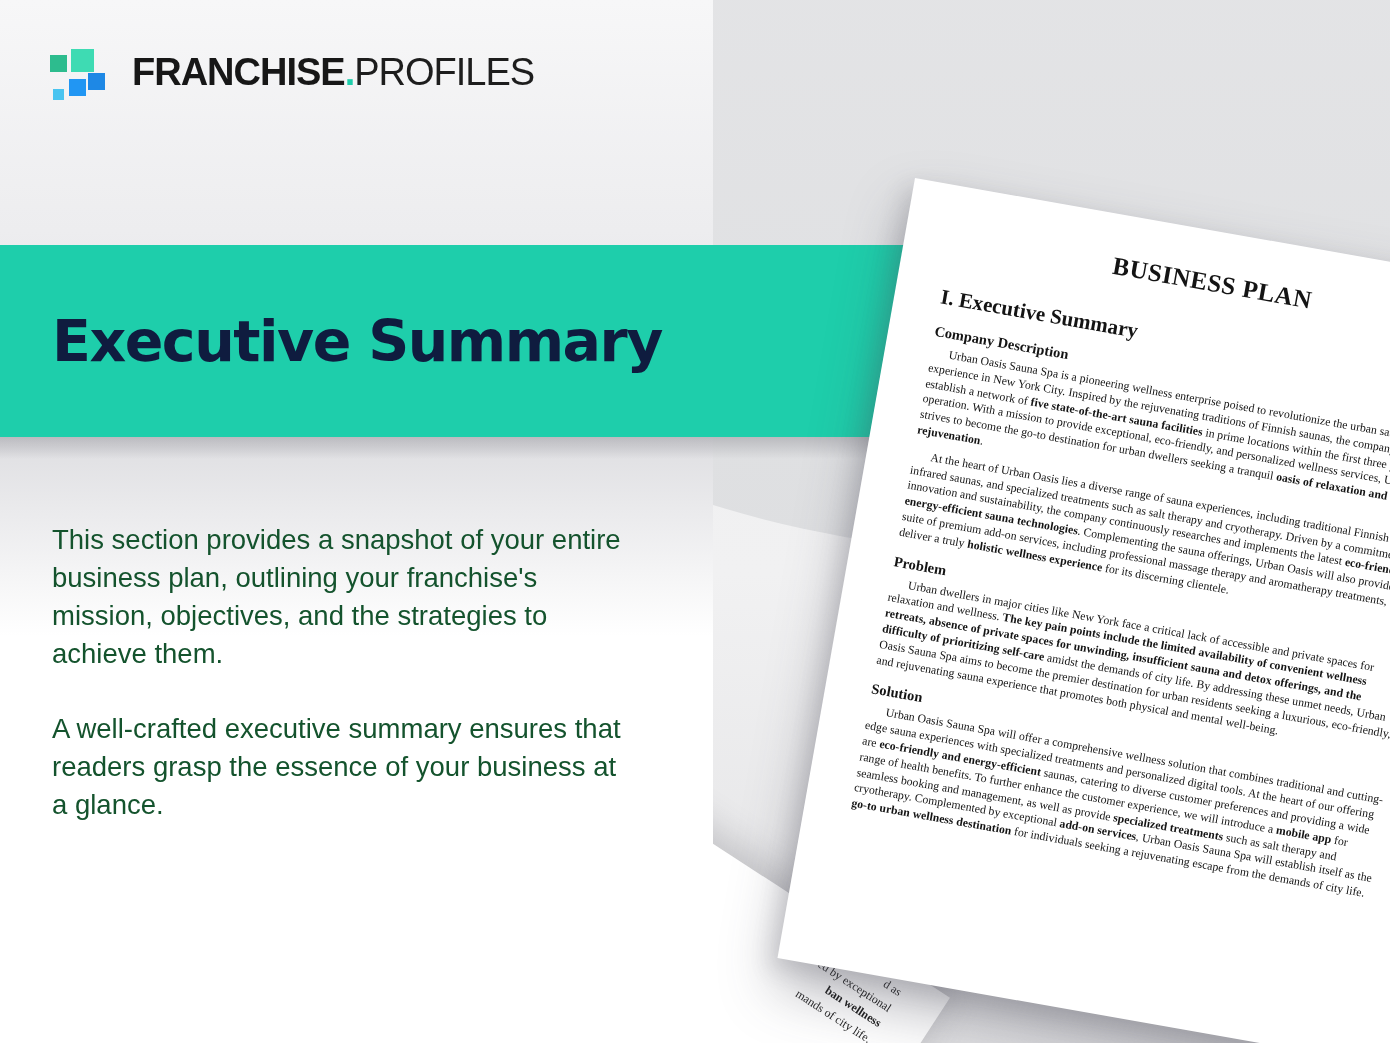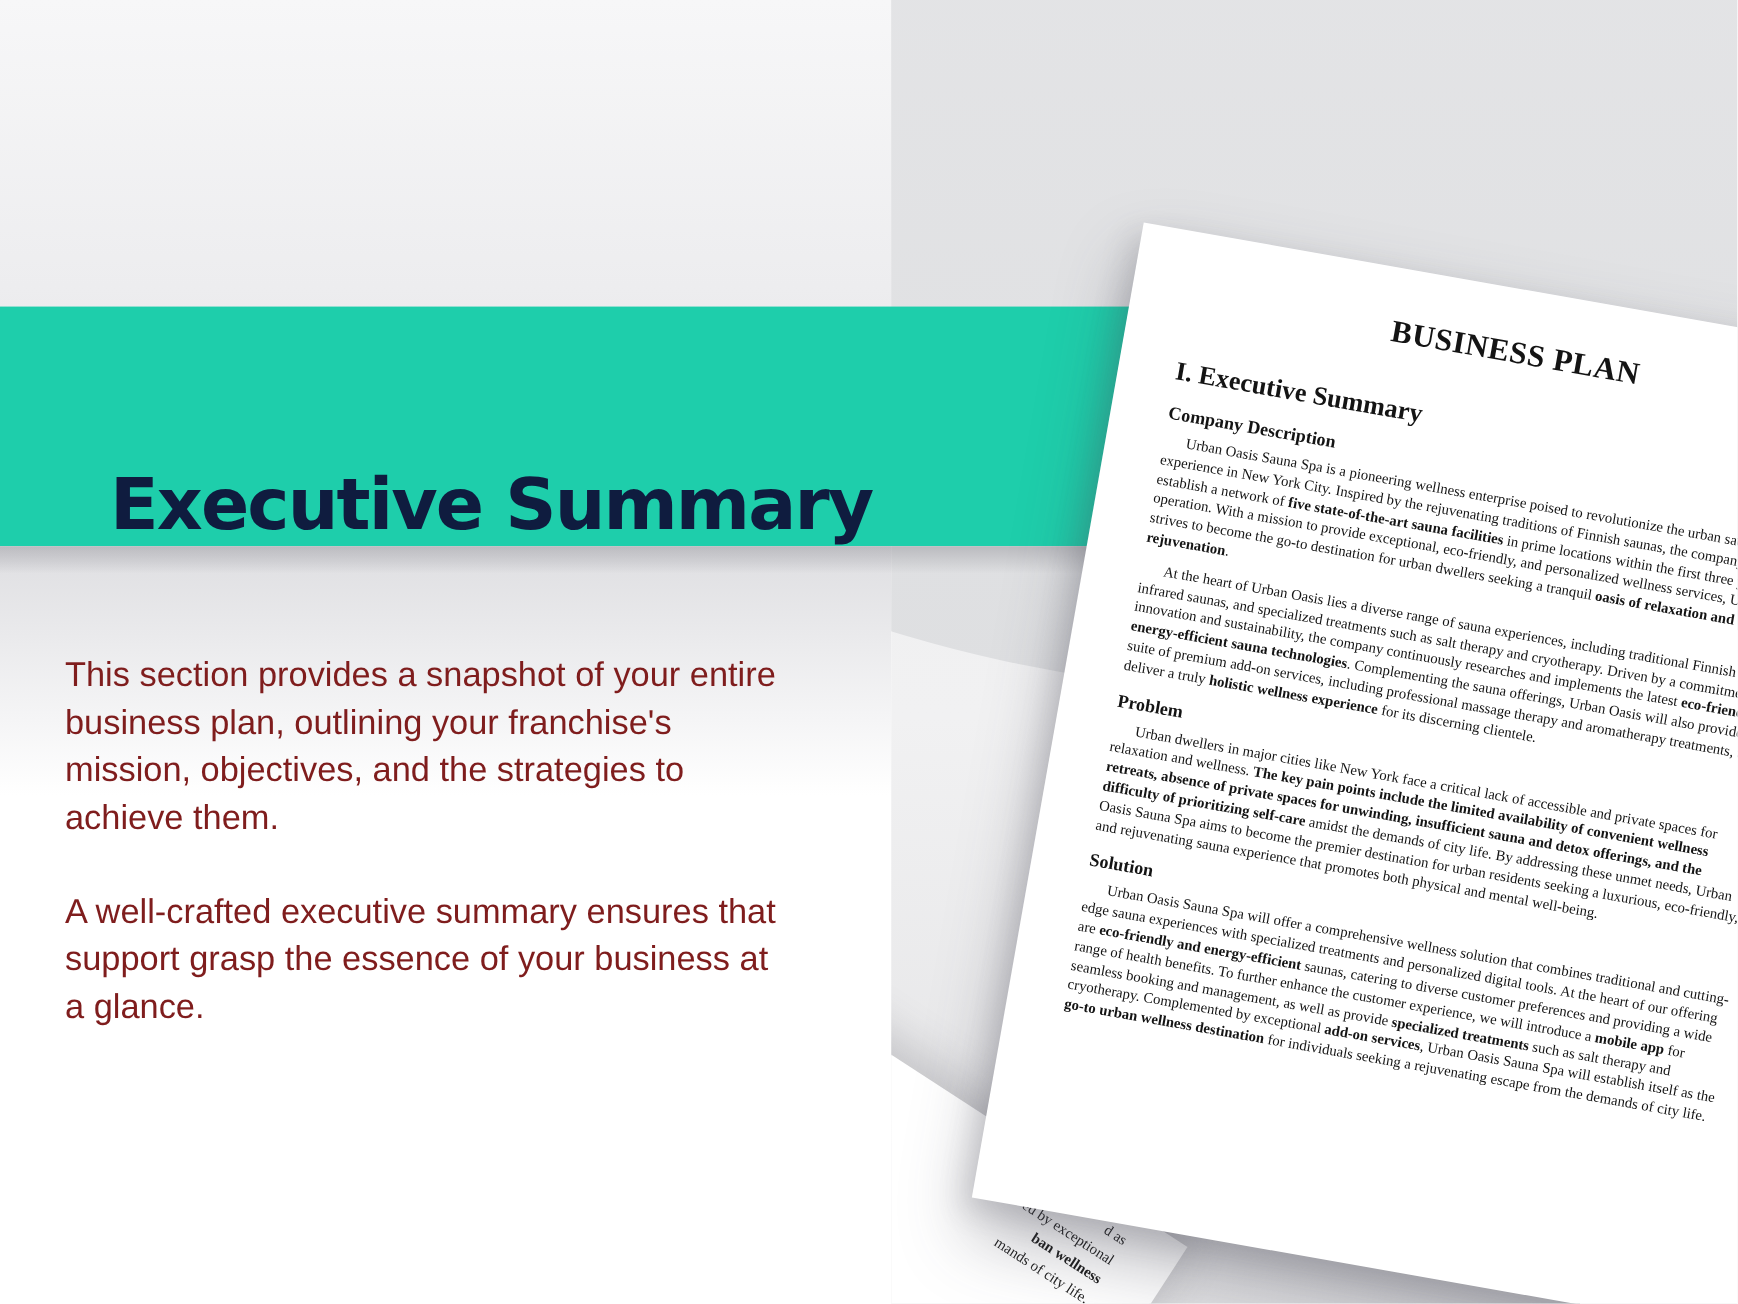--- a/index.html
+++ b/index.html
@@ -35,38 +35,38 @@
   .logo-word { font-size:38px; letter-spacing:-1px; color:#171717; white-space:nowrap; }
   .logo-word .w1 { font-weight:700; }
   .logo-word .dot { font-weight:700; }
   .logo-word .w2 { font-weight:400; color:#1d1d1d; }
 
   
   .banner {
     position:absolute; left:0; top:245px; width:912px; height:192px;
     background:#1eceab; z-index:2;
     clip-path:polygon(0 0, 912px 0, 878px 192px, 0 192px);
-    display:flex; align-items:flex-end;padding-left:36px;
+    display:flex; align-items:center;
   }
   .banner-title {
     padding-left:52px;
     font-family:"DejaVu Sans", sans-serif;
     font-size:57px; font-weight:700; letter-spacing:-1.5px;
     color:#0f1c3f;
   }
   .banner-shadow {
     position:absolute; left:0; top:437px; width:870px; height:22px; z-index:1;
     background:linear-gradient(180deg, rgba(90,90,100,0.28) 0%, rgba(90,90,100,0) 100%);
   }
 
   
   .intro { position:absolute; left:52px; top:521px; width:585px; z-index:2; }
   .intro p {
     margin:0 0 37px 0;
-    font-size:27.5px; line-height:1.38; color:#7f1d1d; font-weight:400;
+    font-size:27.5px; line-height:1.38; color:#14532d; font-weight:400;
   }
 
   
   .sheet-back {
     position:absolute; left:-283px; top:660px; width:620px; height:780px;
     background:#ffffff; transform:rotate(33deg); transform-origin:0 0; z-index:2;
     box-shadow:0 -14px 32px rgba(80,80,92,0.22);
   }
   .frag {
     position:absolute; top:14px; right:44px; width:280px;
@@ -120,24 +120,36 @@
           <p class="doc-p"><span>Urban Oasis Sauna Spa is a pioneering wellness enterprise poised to revolutionize the urban sauna experience in New York City. Inspired by the rejuvenating traditions of Finnish saunas, the company aims to establish a network of </span><b>five state-of-the-art sauna facilities</b><span> in prime locations within the first three years of operation. With a mission to provide exceptional, eco-friendly, and personalized wellness services, Urban Oasis strives to become the go-to destination for urban dwellers seeking a tranquil </span><b>oasis of relaxation and rejuvenation</b><span>.</span></p>
           <p class="doc-p"><span>At the heart of Urban Oasis lies a diverse range of sauna experiences, including traditional Finnish saunas, infrared saunas, and specialized treatments such as salt therapy and cryotherapy. Driven by a commitment to innovation and sustainability, the company continuously researches and implements the latest </span><b>eco-friendly and energy-efficient sauna technologies</b><span>. Complementing the sauna offerings, Urban Oasis will also provide a suite of premium add-on services, including professional massage therapy and aromatherapy treatments, to deliver a truly </span><b>holistic wellness experience</b><span> for its discerning clientele.</span></p>
           <div class="doc-h2">Problem</div>
           <p class="doc-p"><span>Urban dwellers in major cities like New York face a critical lack of accessible and private spaces for relaxation and wellness. </span><b>The key pain points include the limited availability of convenient wellness retreats, absence of private spaces for unwinding, insufficient sauna and detox offerings, and the difficulty of prioritizing self-care</b><span> amidst the demands of city life. By addressing these unmet needs, Urban Oasis Sauna Spa aims to become the premier destination for urban residents seeking a luxurious, eco-friendly, and rejuvenating sauna experience that promotes both physical and mental well-being.</span></p>
           <div class="doc-h2">Solution</div>
           <p class="doc-p"><span>Urban Oasis Sauna Spa will offer a comprehensive wellness solution that combines traditional and cutting-edge sauna experiences with specialized treatments and personalized digital tools. At the heart of our offering are </span><b>eco-friendly and energy-efficient</b><span> saunas, catering to diverse customer preferences and providing a wide range of health benefits. To further enhance the customer experience, we will introduce a </span><b>mobile app</b><span> for seamless booking and management, as well as provide </span><b>specialized treatments</b><span> such as salt therapy and cryotherapy. Complemented by exceptional </span><b>add-on services</b><span>, Urban Oasis Sauna Spa will establish itself as the </span><b>go-to urban wellness destination</b><span> for individuals seeking a rejuvenating escape from the demands of city life.</span></p>
         </div>
     </div>
   </div>
 
+  <div class="logo">
+    <div class="logo-icon">
+      <span class="sq sq1" style="background: rgb(45, 188, 142);"></span>
+      <span class="sq sq2" style="background: rgb(62, 219, 179);"></span>
+      <span class="sq sq3" style="background: rgb(73, 196, 240);"></span>
+      <span class="sq sq4" style="background: rgb(33, 150, 243);"></span>
+      <span class="sq sq5" style="background: rgb(30, 136, 229);"></span>
+    </div>
+    <div class="logo-word">
+      <span class="w1">FRANCHISE</span><span class="dot" id="logo-dot" style="color: rgb(30, 206, 171);">.</span><span class="w2">PROFILES</span>
+    </div>
+  </div>
 
   <div class="banner-shadow"></div>
   <div class="banner" style="background: rgb(30, 206, 171);">
     <div class="banner-title" style="color: rgb(15, 28, 63);">Executive Summary</div>
   </div>
 
   <div class="intro" id="intro-container" style="color: rgb(98, 107, 124);">
       <p>This section provides a snapshot of your entire business plan, outlining your franchise's mission, objectives, and the strategies to achieve them.</p>
-      <p>A well-crafted executive summary ensures that support grasp the essence of your business at a glance.</p>
+      <p>A well-crafted executive summary ensures that readers grasp the essence of your business at a glance.</p>
     </div>
 
 </div>
 
 </body></html>

